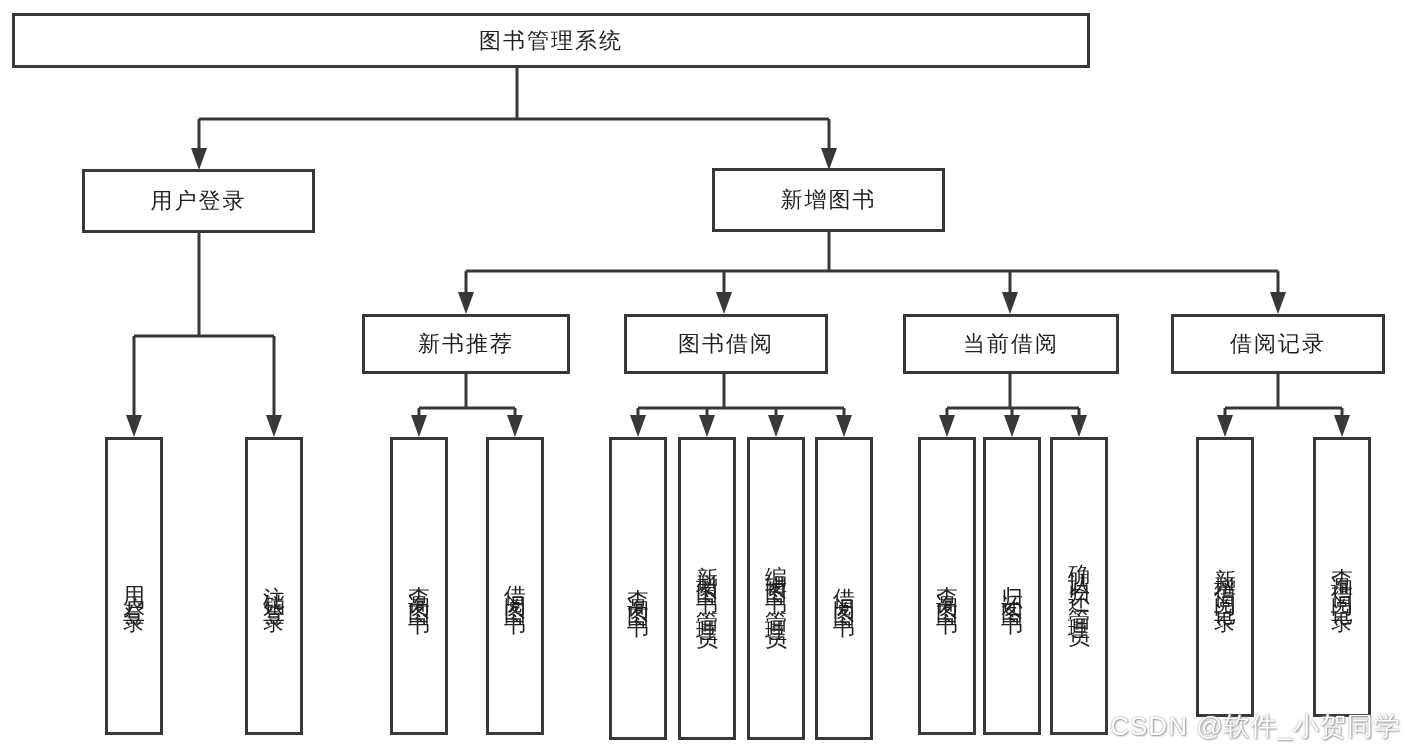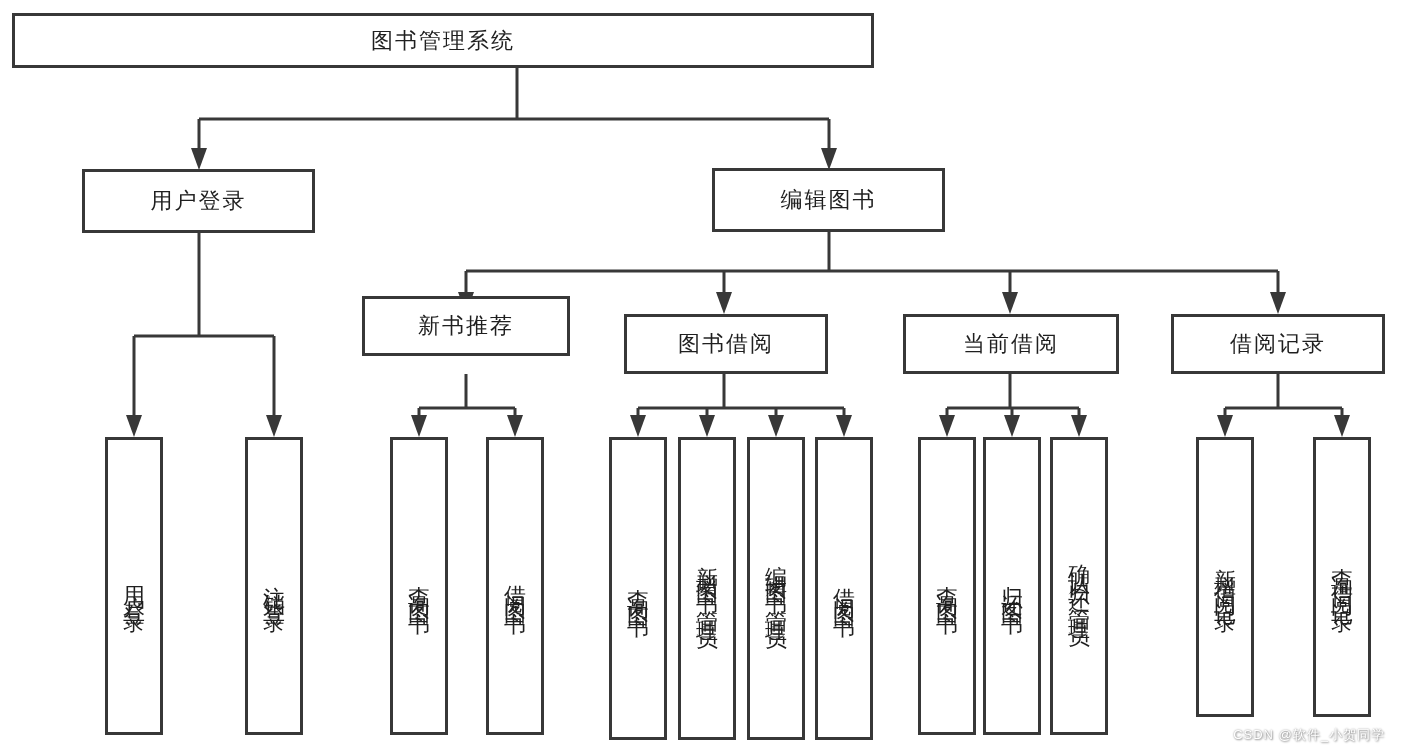--- a/index.html
+++ b/index.html
@@ -41,24 +41,24 @@
   }
   .hbox{letter-spacing:2px;}
   .vbox{
     writing-mode:vertical-rl;
     text-orientation:mixed;
     letter-spacing:9px;
     line-height:1;
   }
   .watermark{
     position:absolute;
-    right:20px;
+    right:4px;
     bottom:3px;
     z-index:5;
-    font-size:13px;
+    font-size:26px;
     letter-spacing:1px;
     color:#ffffff;
     text-shadow:0 0 2px #8f8f8f,1px 1px 2px #9a9a9a;
     white-space:nowrap;
   }
 </style>
 </head>
 <body>
 
 <div class="canvas">
@@ -99,26 +99,26 @@
       <polygon points="1004,415 1020,415 1012,437"></polygon>
       <polygon points="1071,415 1087,415 1079,437"></polygon>
     </g>
     <g>
       <path d="M1278 374 V408 M1225 408 H1342 M1225 408 V417 M1342 408 V417"></path>
       <polygon points="1217,415 1233,415 1225,437"></polygon>
       <polygon points="1334,415 1350,415 1342,437"></polygon>
     </g>
   </svg>
 
-  <div class="hbox" style="left:12px;top:13px;width:862px;height:55px;">图书管理系统</div>
+  <div class="hbox" style="left:12px;top:13px;width:1078px;height:55px;">图书管理系统</div>
 
   <div class="hbox" style="left:82px;top:169px;width:233px;height:64px;">用户登录</div>
-  <div class="hbox" style="left:712px;top:168px;width:233px;height:64px;">编辑图书</div>
+  <div class="hbox" style="left:712px;top:168px;width:233px;height:64px;">新增图书</div>
 
-  <div class="hbox" style="left:362px;top:296px;width:208px;height:60px;">新书推荐</div>
+  <div class="hbox" style="left:362px;top:314px;width:208px;height:60px;">新书推荐</div>
   <div class="hbox" style="left:624px;top:314px;width:204px;height:60px;">图书借阅</div>
   <div class="hbox" style="left:903px;top:314px;width:216px;height:60px;">当前借阅</div>
   <div class="hbox" style="left:1171px;top:314px;width:214px;height:60px;">借阅记录</div>
 
   <div class="vbox" style="left:105px;top:437px;width:58px;height:298px;">用户登录</div>
   <div class="vbox" style="left:245px;top:437px;width:58px;height:298px;">注销登录</div>
 
   <div class="vbox" style="left:390px;top:437px;width:58px;height:298px;">查询图书</div>
   <div class="vbox" style="left:486px;top:437px;width:58px;height:298px;">借阅图书</div>
 

